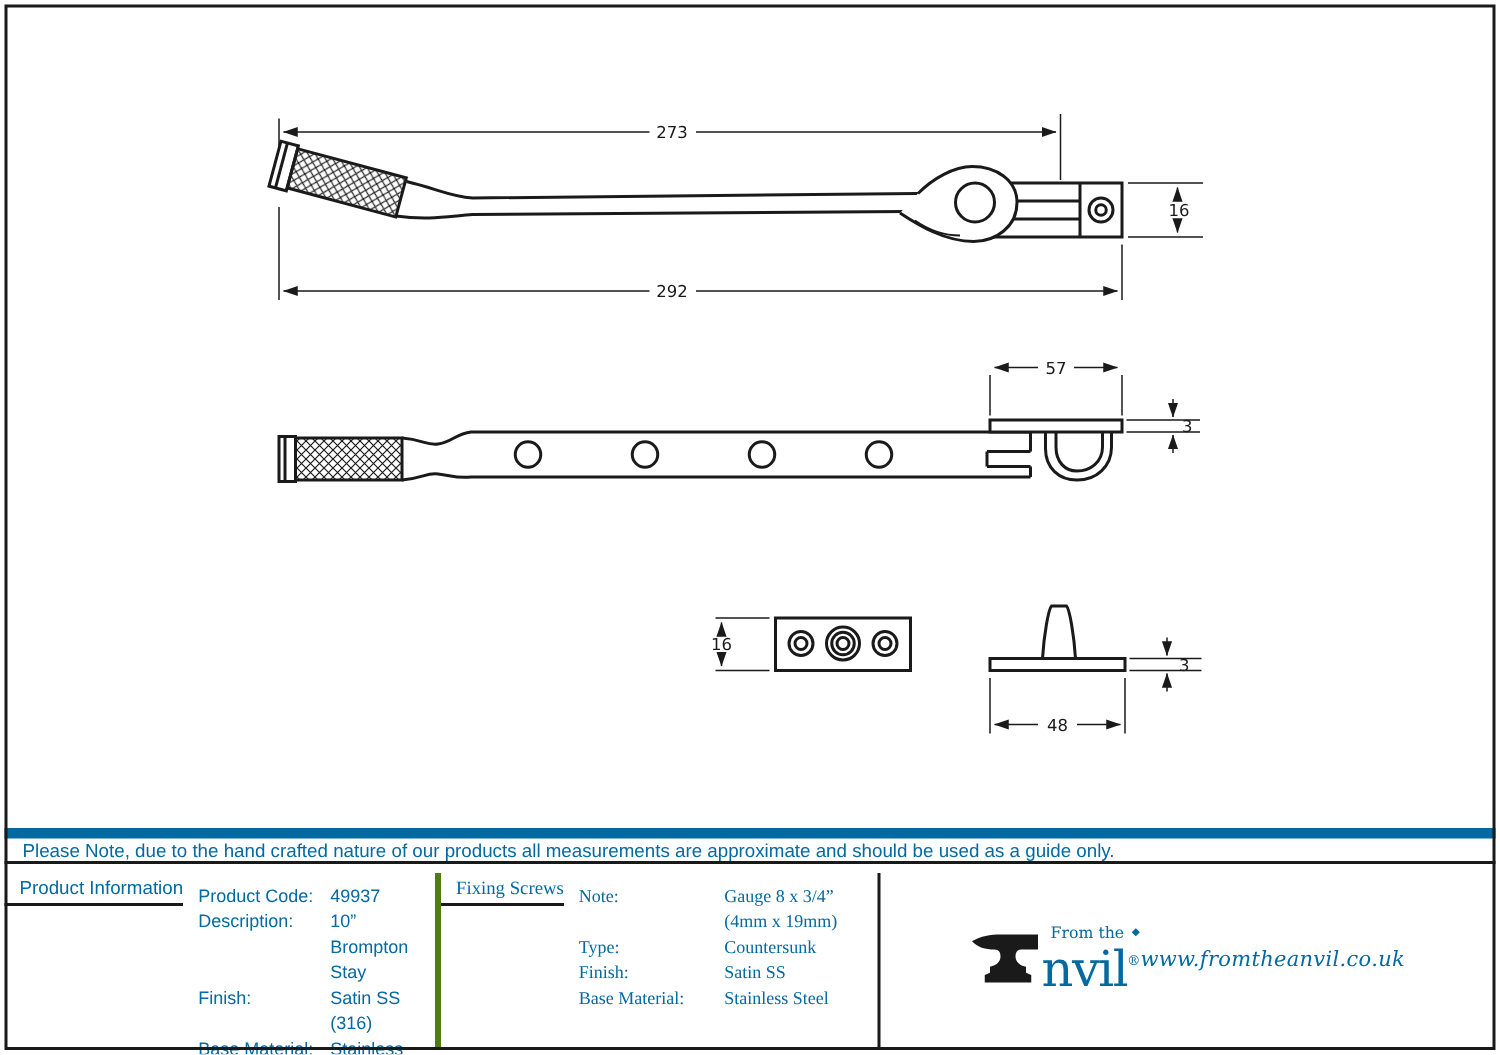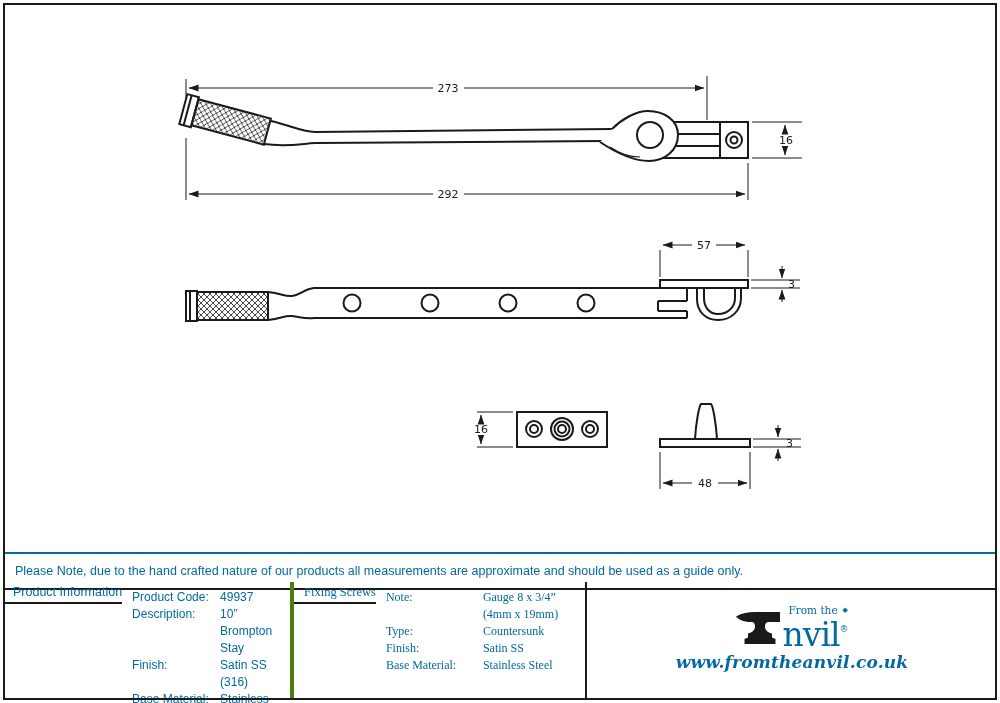--- a/index.html
+++ b/index.html
@@ -7,53 +7,53 @@
         font-family:"Liberation Sans",sans-serif;color:#0369a1;}
   #outer-border{position:absolute;left:3px;top:3px;right:3px;bottom:3px;
         border:2px solid #1a1a1a;pointer-events:none;}
   #drawing{position:absolute;left:0;top:0;}
   .ol{stroke:#1a1a1a;stroke-width:2;fill:none;}
   .olw{stroke:#1a1a1a;stroke-width:2;fill:#ffffff;}
   .thin{stroke:#1a1a1a;stroke-width:1.2;fill:none;}
   .dim{stroke:#1a1a1a;stroke-width:1;fill:none;}
   .dim-text{font:11px "DejaVu Sans",sans-serif;fill:#1a1a1a;}
   
-  #note-row{position:absolute;left:3px;right:3px;top:552px;height:38px;
-        border-top:2px solid #0369a1;border-bottom:2px solid #1a1a1a;
+  #note-row{position:absolute;left:3px;right:3px;top:552px;height:24px;
+        border-top:7px solid #0369a1;border-bottom:2px solid #1a1a1a;
         display:flex;align-items:center;padding-left:12px;box-sizing:border-box;
         font-size:12.5px;}
   
   #spec-table{position:absolute;left:3px;right:3px;top:582px;bottom:3px;
         display:flex;box-sizing:border-box;}
   .col{box-sizing:border-box;display:flex;flex-direction:row;}
   .col.c1{width:287px;}
   .col.c2{width:262px;border-left:2px solid #1a1a1a;}
   .col.c3{width:295px;border-left:4px solid #4d7c0f;font-family:Liberation Serif, serif;}
   .col.c4{flex:1;border-left:2px solid #1a1a1a;}
   .col-header{height:20px;line-height:20px;border-bottom:2px solid #1a1a1a;
         padding-left:10px;font-size:12.5px;}
   .col-body{flex:1;padding:7px 4px 0 10px;font-size:12px;line-height:17px;}
   .kv{display:flex;}
   .kv .k{width:88px;flex:0 0 88px;}
   .c3 .kv .k{width:97px;flex:0 0 97px;}
   .pack-item{line-height:17px;}
   
-  .logo-cell{flex:1;display:flex;flex-direction:column;align-items:center;
+  .logo-cell{flex:1;display:flex;align-items:center;
         justify-content:center;padding-bottom:6px;}
   .logo-mark{display:flex;align-items:flex-end;}
   .anvil-svg{width:46px;height:36px;margin-right:1px;margin-bottom:3px;}
   .logo-text{display:flex;flex-direction:column;}
   .from-the{font-family:"DejaVu Serif",serif;font-size:10.5px;line-height:10px;
         margin-left:6px;white-space:nowrap;}
   .from-the .diamond{font-size:7px;vertical-align:2px;margin-left:5px;}
   .nvil{font-family:"DejaVu Serif",serif;font-size:33px;line-height:28px;
         letter-spacing:-1px;white-space:nowrap;}
   .nvil sup{font-size:9px;vertical-align:14px;letter-spacing:0;}
-  .logo-url{font-family:"DejaVu Serif",serif;font-style:italic;font-weight:bold;
-        font-size:17px;margin-top:3px;letter-spacing:0.2px;white-space:nowrap;}
+  .logo-url{font-family:"DejaVu Serif",serif;font-style:italic;font-weight:normal;
+        font-size:14px;margin-top:3px;letter-spacing:0.2px;white-space:nowrap;}
 </style>
 </head>
 <body>
 
 <div id="page">
 
   <svg id="drawing" width="1000" height="552" viewBox="0 0 1000 552">
     <defs>
       <marker id="arw" markerWidth="11" markerHeight="9" refX="9.5" refY="4" orient="auto" markerUnits="userSpaceOnUse">
         <path d="M0,0.6 L9.8,4 L0,7.4 Z" fill="#1a1a1a"></path>

